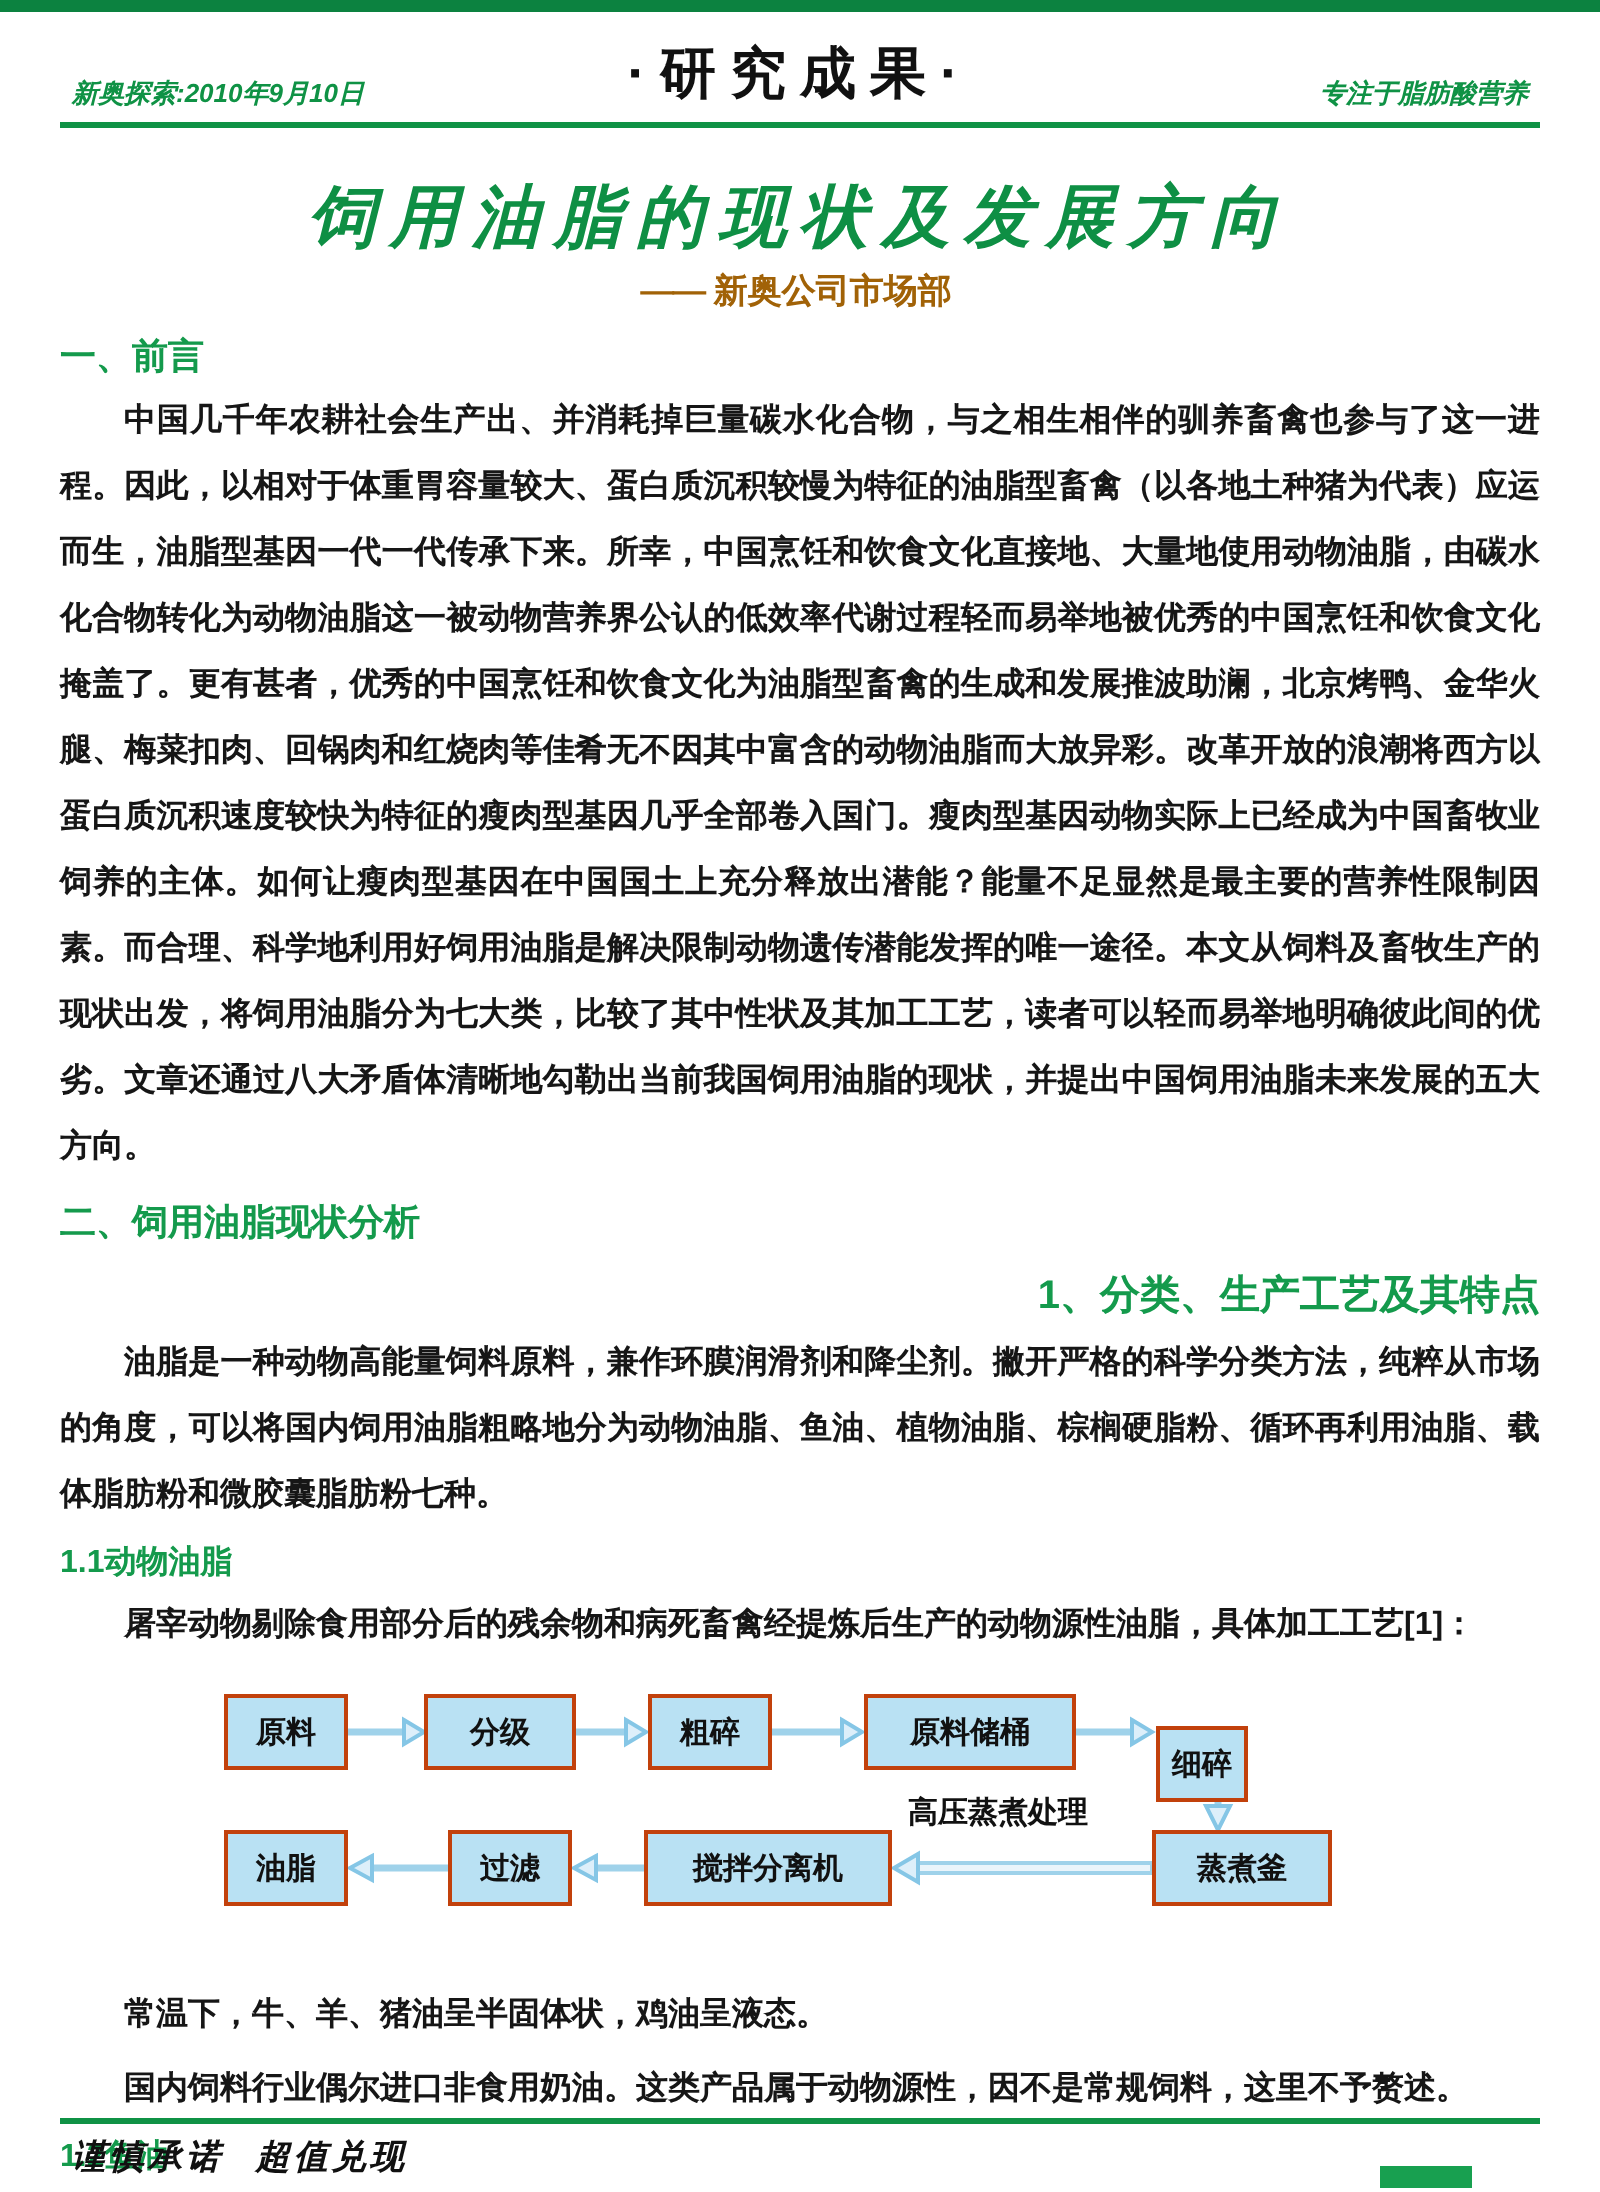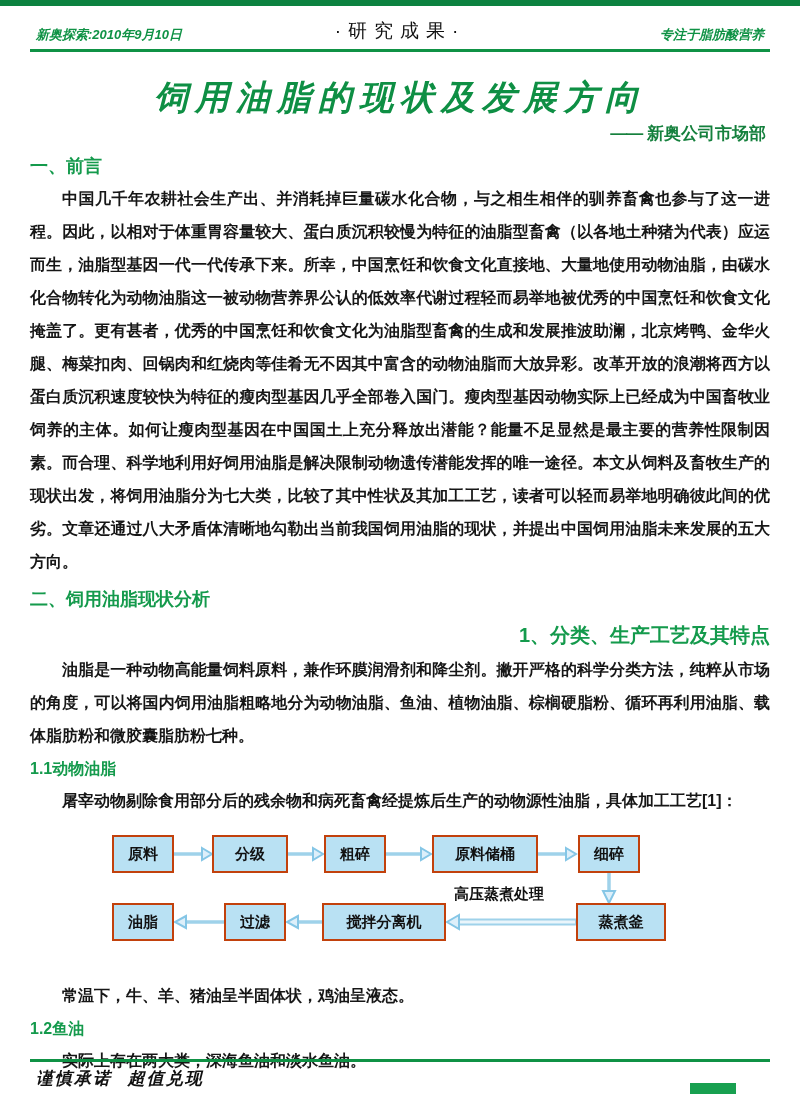--- a/index.html
+++ b/index.html
@@ -7,29 +7,29 @@
     position:relative;width:800px;height:1096px;overflow:hidden;background:#fff;
     font-family:"Liberation Sans",sans-serif;color:#151515;
   }
   .topbar{position:absolute;top:0;left:0;width:800px;height:6px;background:#0c8240;}
   .content{padding:6px 30px 0 30px;}
   .masthead{
     display:grid;grid-template-columns:1fr auto 1fr;align-items:end;
     padding:12px 6px 2px 6px;
   }
   .mast-left{justify-self:start;color:#0f9245;font-weight:bold;font-style:italic;font-size:13px;font-family:Liberation Sans, sans-serif;}
-  .mast-center{justify-self:center;color:#111;font-weight:normal;font-size:19px;letter-spacing:7px;}
+  .mast-center{justify-self:center;color:#111;font-weight:bold;font-size:28px;letter-spacing:7px;}
   .mast-right{justify-self:end;color:#0f9245;font-weight:bold;font-style:italic;font-size:13px;font-family:"DejaVu Serif",serif;}
   .rule{height:3px;background:#0f9245;margin-top:3px;}
   .doc-title{
     text-align:center;color:#0e8f44;font-size:34px;font-weight:bold;
     letter-spacing:7px;margin-top:24px;line-height:42px;font-style:italic;
     font-family:"DejaVu Serif",serif;
   }
-  .byline{text-align:right;font-size:17px;font-weight:bold;margin-top:4px;padding-right:4px;color:#15803d;}
+  .byline{text-align:center;font-size:17px;font-weight:bold;margin-top:4px;padding-right:4px;color:#a16207;}
   .byline .dash{letter-spacing:-1px;}
   .h-major{color:#149a4c;font-size:18px;font-weight:bold;margin:9px 0 0 0;}
   .h-minor{color:#149a4c;font-size:20px;font-weight:bold;margin:11px 0 0 0;text-align:right;}
   .h-sub{color:#149a4c;font-size:16px;font-weight:bold;margin:7px 0 0 0;}
   p.body{
     font-size:16px;font-weight:600;line-height:33px;color:#161616;
     text-align:justify;text-indent:2em;margin:4px 0 0 0;
   }
   p.after-chart{margin-top:24px;}
   
@@ -104,31 +104,32 @@
         <polygon points="268,89 257,95 268,101" fill="#ddeffa" stroke="#85c6e6" stroke-width="2"></polygon>
 
         <line x1="194" y1="95" x2="156" y2="95" stroke="#9fd2ea" stroke-width="3.5"></line>
         <polygon points="156,89 145,95 156,101" fill="#ddeffa" stroke="#85c6e6" stroke-width="2"></polygon>
       </svg>
 
       <div class="fc-box" style="left:82px;top:8px;width:62px">原料</div>
       <div class="fc-box" style="left:182px;top:8px;width:76px">分级</div>
       <div class="fc-box" style="left:294px;top:8px;width:62px">粗碎</div>
       <div class="fc-box" style="left:402px;top:8px;width:106px">原料储桶</div>
-      <div class="fc-box" style="left:548px;top:8px;width:62px">细碎</div>
+      <div class="fc-box" style="left:548px;top:24px;width:46px">细碎</div>
 
       <div class="fc-box" style="left:82px;top:76px;width:62px">油脂</div>
       <div class="fc-box" style="left:194px;top:76px;width:62px">过滤</div>
       <div class="fc-box" style="left:292px;top:76px;width:124px">搅拌分离机</div>
       <div class="fc-box" style="left:546px;top:76px;width:90px">蒸煮釜</div>
 
       <div class="fc-label">高压蒸煮处理</div>
     </div>
 
     <p class="body after-chart">常温下，牛、羊、猪油呈半固体状，鸡油呈液态。</p>
+    <p class="body">国内饲料行业偶尔进口非食用奶油。这类产品属于动物源性，因不是常规饲料，这里不予赘述。</p>
 
     <div class="h-sub">1.2鱼油</div>
     <p class="body">实际上存在两大类，深海鱼油和淡水鱼油。</p>
 
   </div>
 
   <div class="footer">
     <div class="footer-rule"></div>
     <div class="footer-slogan">谨慎承诺  超值兑现</div>
     <div class="footer-mark"></div>

